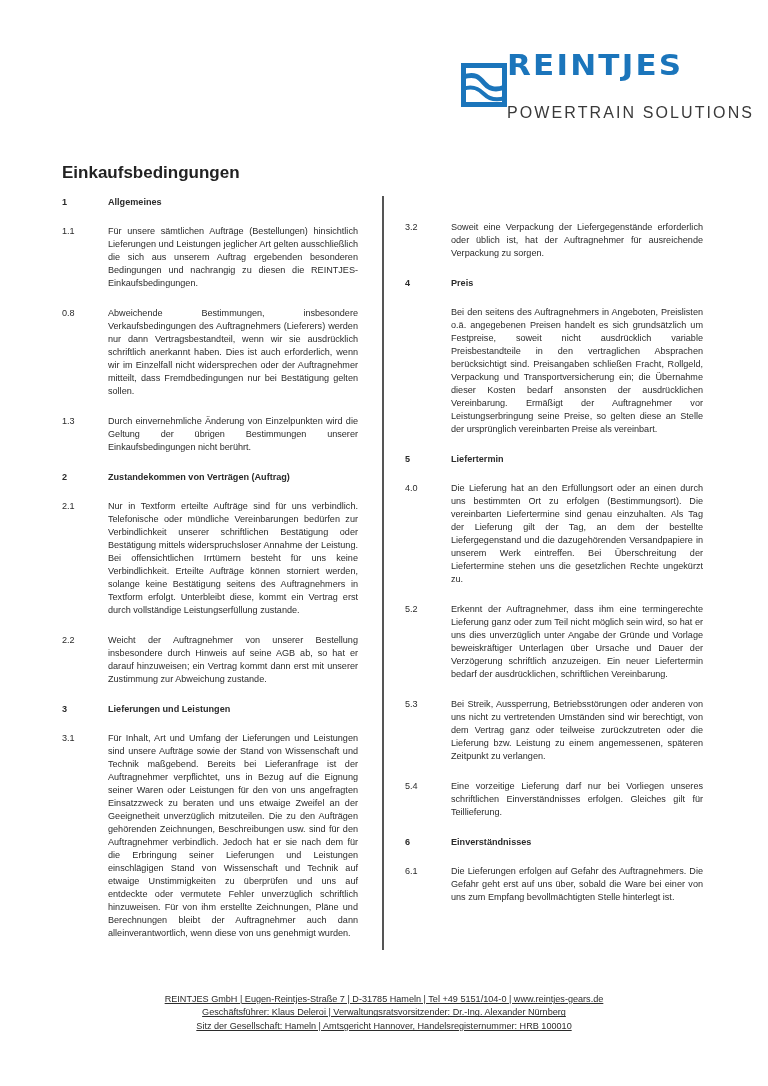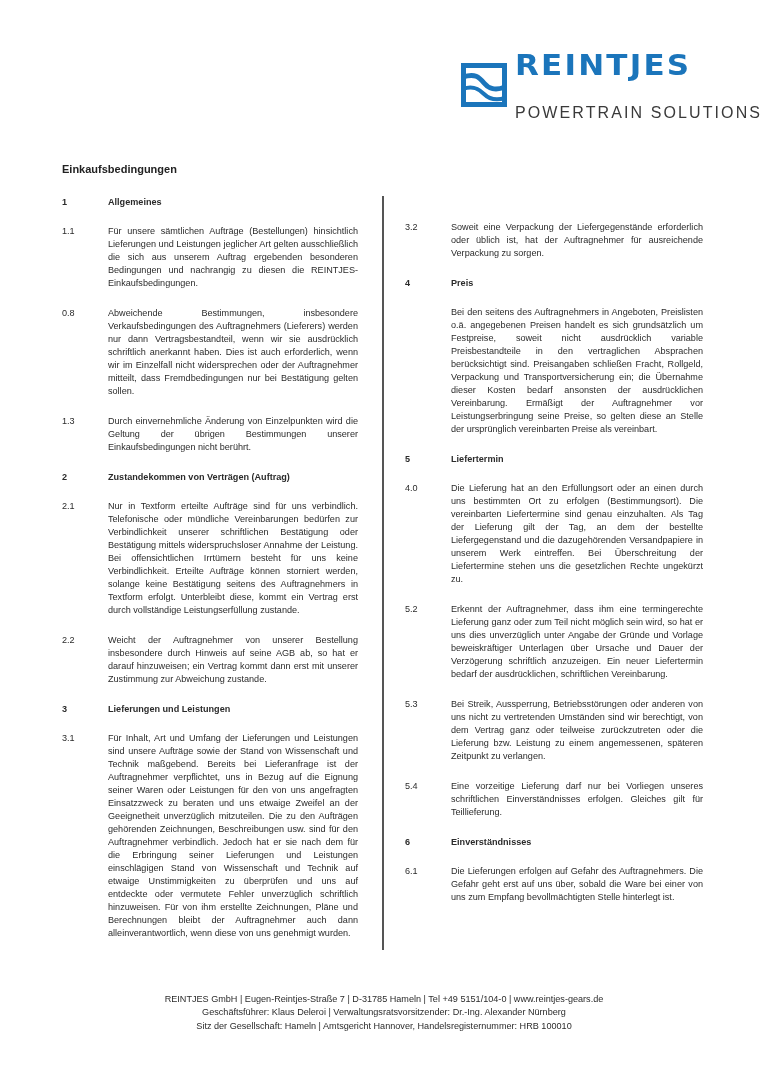--- a/index.html
+++ b/index.html
@@ -1,35 +1,35 @@
 <!DOCTYPE html>
 <html><head>
   <meta charset="utf-8">
   <style>
     html, body { margin: 0; padding: 0; background: #ffffff; }
     body { width: 768px; height: 1086px; position: relative; overflow: hidden;
            font-family: "Liberation Sans", sans-serif; color: #2b2b2b; }
     .logo { position: absolute; left: 461px; top: 63px; height: 44px; display: flex; align-items: center; }
     .logo-mark { width: 46px; height: 44px; }
-    .logo-text { margin-left: 8px; display: flex; flex-direction: column; gap: 24px; }
+    .logo-text { margin-left: 0; display: flex; flex-direction: column; gap: 24px; }
     .logo-name { font-family: "DejaVu Sans", sans-serif; font-weight: bold; font-size: 31px;
                  letter-spacing: 2.2px; color: #1b75bb; line-height: 30px; transform: scaleY(0.92); transform-origin: left top; }
     .logo-tag { font-family: Liberation Sans, sans-serif; font-size: 16px; letter-spacing: 2.1px;
                 color: #3a3a3a; line-height: 14px; margin-top: 1px; }
-    .title { position: absolute; left: 62px; top: 163px; font-size: 11px; font-weight: bold; color: #222; }
+    .title { position: absolute; left: 62px; top: 163px; font-size: 17px; font-weight: bold; color: #222; }
     .col { position: absolute; font-size: 9.1px; line-height: 13.0px; }
     .col-left { left: 62px; top: 196px; width: 296px; }
     .col-right { left: 405px; top: 221px; width: 298px; }
     .divider { position: absolute; left: 382px; top: 196px; width: 1.5px; height: 754px; background: #555; }
     .sec { display: flex; font-weight: bold; margin-bottom: 16px; }
     .item { display: flex; margin-bottom: 17px; }
     .num { width: 46px; flex: 0 0 46px; }
     .txt { flex: 1; text-align: justify; text-justify: inter-word; hyphens: none; }
     .footer { position: absolute; left: 0; top: 993px; width: 768px; text-align: center;
-              font-size: 9.1px; line-height: 13.4px; color: #2b2b2b; }
+              font-size: 9.1px; line-height: 13.4px; color: #2b2b2b; text-decoration: underline; }
   </style>
 </head>
 <body>
 
 <div class="logo">
   <svg class="logo-mark" viewBox="0 0 46 44">
     <rect x="2.5" y="2.5" width="41" height="39" fill="none" stroke="#1b75bb" stroke-width="5"></rect>
     <path d="M2 14 C 14 10, 18 14, 23 20 S 34 28, 44 24" fill="none" stroke="#1b75bb" stroke-width="5"></path>
     <path d="M2 26 C 12 22, 18 26, 23 31 S 34 38, 44 35" fill="none" stroke="#1b75bb" stroke-width="4"></path>
   </svg>

